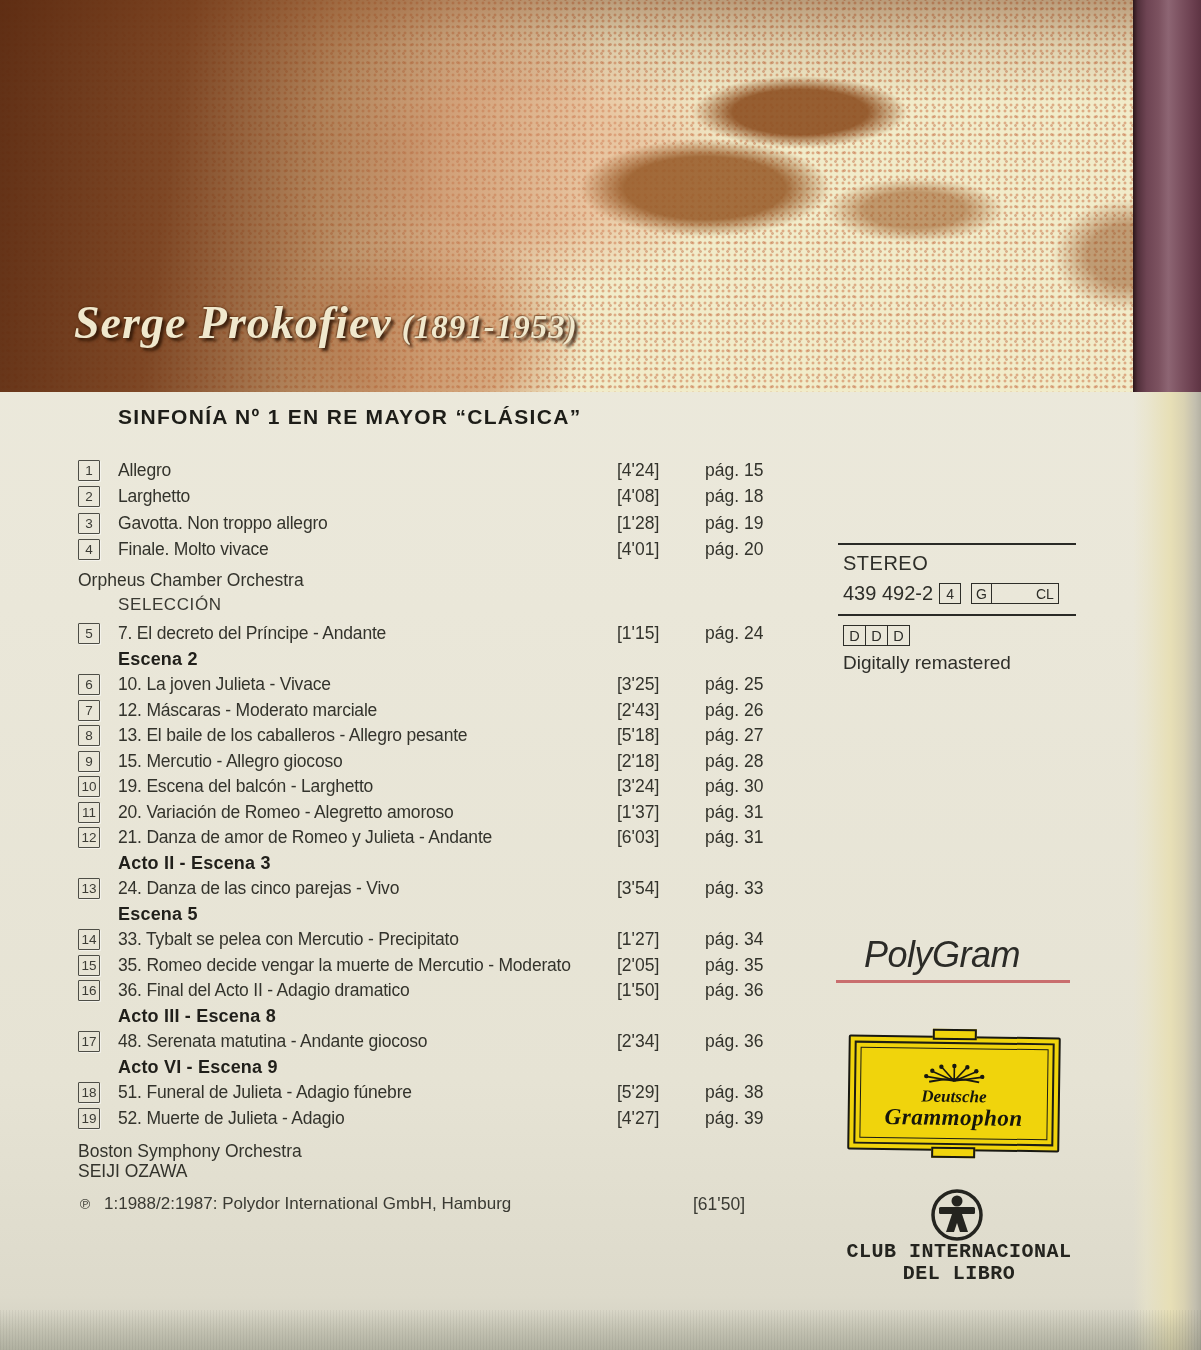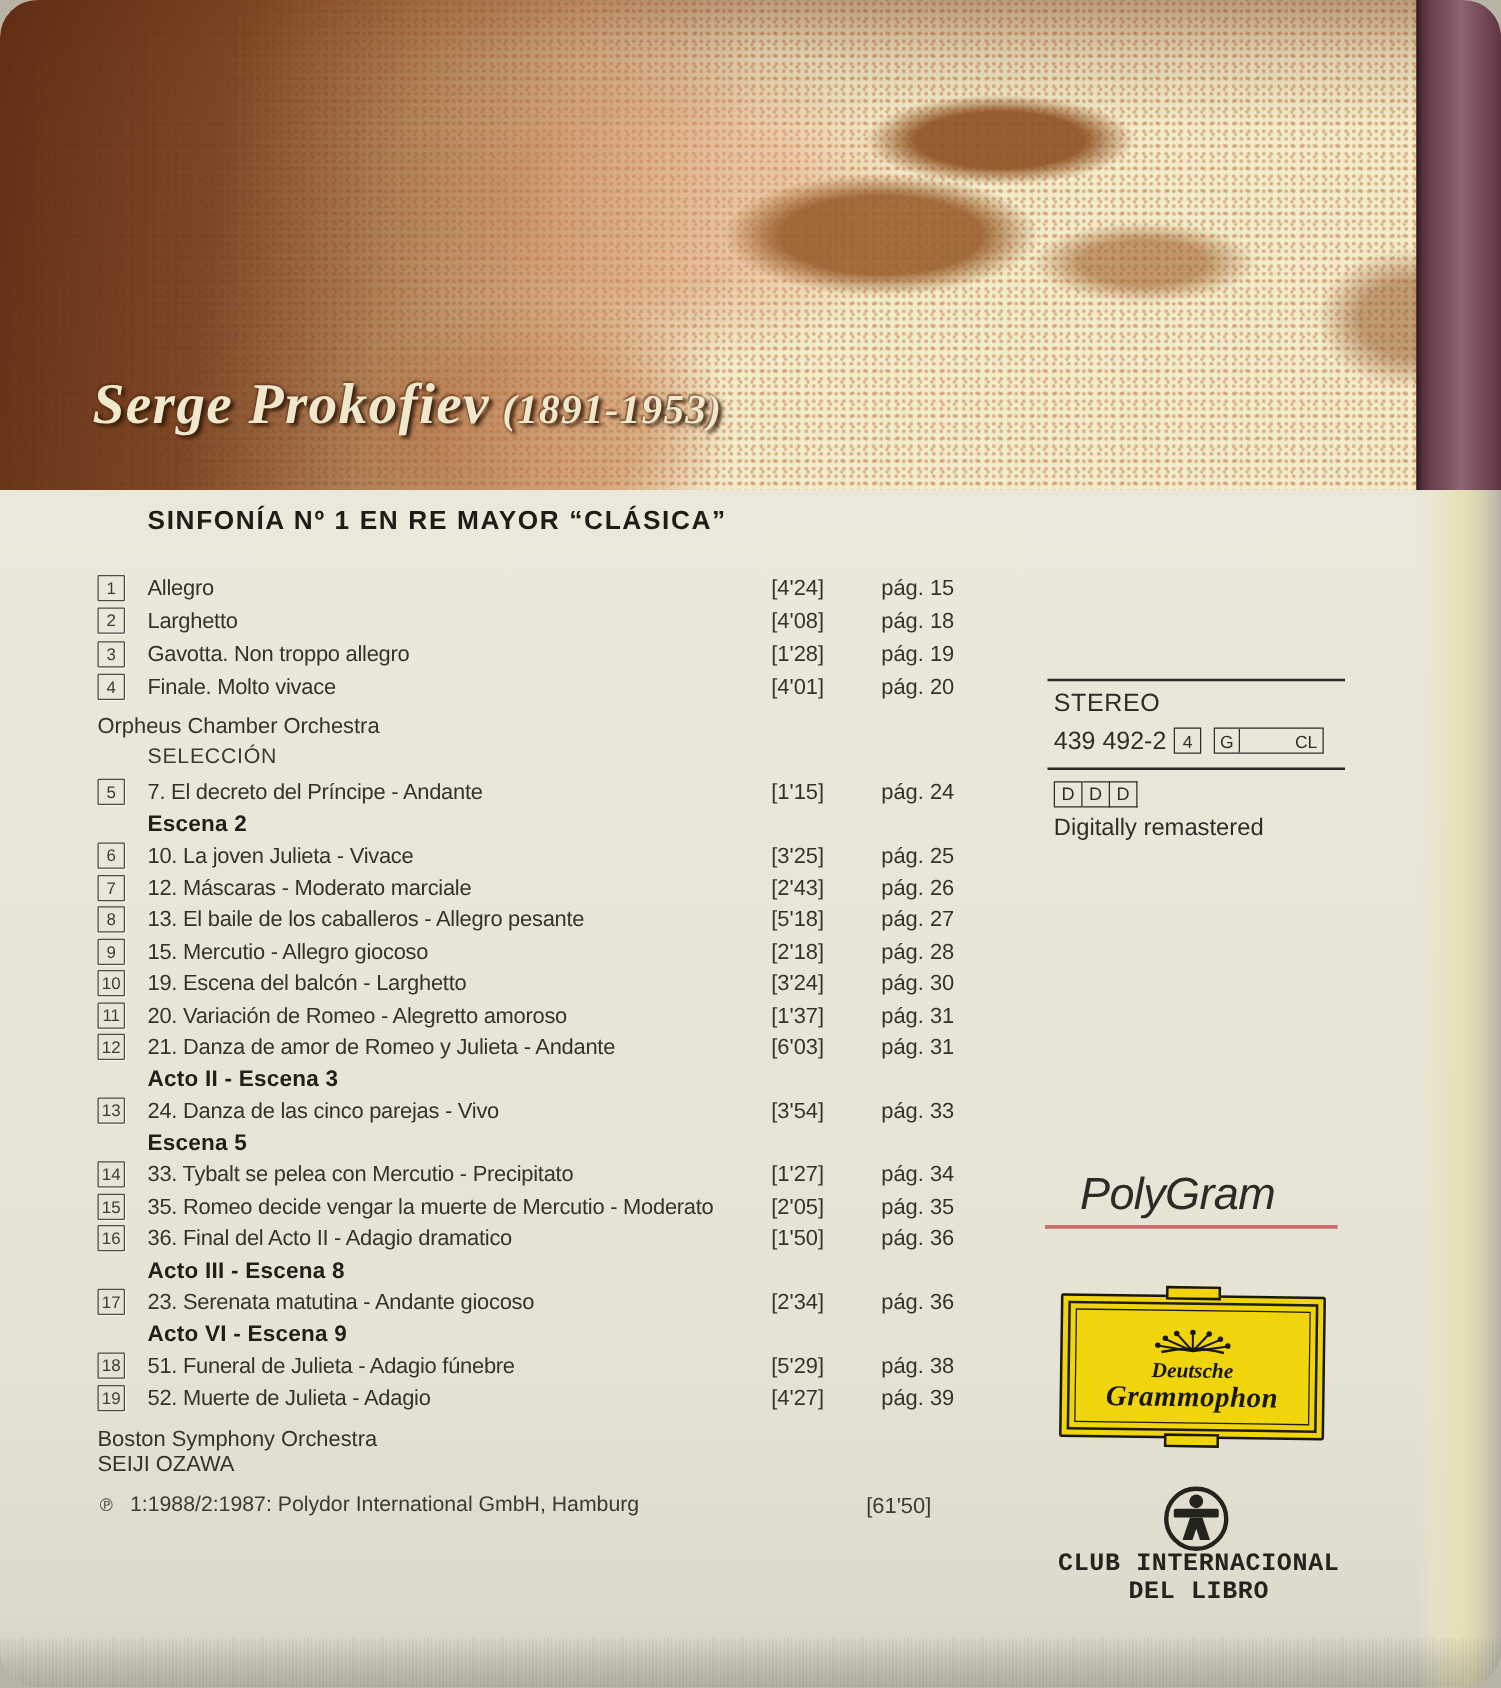--- a/index.html
+++ b/index.html
@@ -1,19 +1,19 @@
 <!DOCTYPE html>
 <html style="--dg-yellow: #f0d40c; --accent-red: #c96e6e;"><head>
 <meta charset="utf-8">
 <style>
   html,body{margin:0;padding:0;background:#b9b5a6;}
   .sheet{
     position:relative;width:1201px;height:1350px;overflow:hidden;
     background:linear-gradient(180deg,#edebde 0%,#eae7d9 45%,#e6e3d4 80%,#dddacb 96%,#cfcebf 100%);
-    font-family:"Liberation Sans",sans-serif;color:#33332d;border-radius:30px;
+    font-family:"Liberation Sans",sans-serif;color:#33332d;
   }
   
   .photo{
     position:absolute;left:0;top:0;width:1135px;height:392px;overflow:hidden;
     background-color:#f1ecca;
     background-image:
       radial-gradient(ellipse 150px 50px at 800px 112px, rgba(143,82,36,.92) 45%, rgba(143,82,36,0) 72%),
       radial-gradient(ellipse 175px 68px at 705px 188px, rgba(152,92,42,.88) 46%, rgba(152,92,42,0) 72%),
       radial-gradient(ellipse 125px 45px at 915px 210px, rgba(160,100,50,.62) 40%, rgba(160,100,50,0) 72%),
       radial-gradient(ellipse 100px 75px at 1128px 255px, rgba(150,90,45,.55) 40%, rgba(150,90,45,0) 75%),
@@ -72,21 +72,21 @@
   .credits{margin-top:10px;}
   .credits p{margin:0;font-size:17.5px;line-height:20px;color:#33332c;}
   .copyright-row{position:relative;margin-top:13px;font-size:17px;color:#3a3a33;}
   .phono{font-family:"DejaVu Sans",sans-serif;font-size:14px;margin-right:12px;color:#4a4a42;}
   .total{position:absolute;left:615px;top:0;font-size:17.5px;}
   
   .rule{position:absolute;height:2px;background:#2a2a26;}
   .rule1{left:838px;top:543px;width:238px;}
   .rule2{left:838px;top:614px;width:238px;}
   .stereo{position:absolute;left:843px;top:552px;font-size:20px;color:#2e2e29;letter-spacing:.5px;}
-  .catalog-row{position:absolute;left:843px;top:582px;font-size:20px;color:#2e2e29;display:flex;}
+  .catalog-row{position:absolute;left:843px;top:582px;font-size:20px;color:#2e2e29;display:flex;align-items:center;}
   .cbox{
     display:inline-flex;align-items:center;justify-content:center;margin-left:6px;
     width:20px;height:19px;border:1.5px solid #2e2e29;font-size:14px;
   }
   .lbox{display:inline-flex;margin-left:10px;border:1.5px solid #2e2e29;height:19px;}
   .lbox span{display:inline-flex;align-items:center;justify-content:center;font-size:14px;padding:0 4px;}
   .lbox span + span{border-left:1.5px solid #2e2e29;padding-left:44px;}
   .ddd{position:absolute;left:843px;top:625px;display:flex;}
   .ddd span{
     display:flex;align-items:center;justify-content:center;width:21px;height:19px;
@@ -312,21 +312,21 @@
     <span></span>
     <span class="hlabel">Acto III - Escena 8</span>
     <span></span>
           <span></span>
   </div>
 
   <div class="trow">
     <span>
             <span class="tnum">17</span>
           </span>
-    <span class="ttitle">23. Serenata matutina - Andante giocoso</span>
+    <span class="ttitle">48. Serenata matutina - Andante giocoso</span>
     <span class="tdur">[2'34]</span>
     <span class="tpage">pág. 36</span>
   </div>
 
   <div class="trow">
     <span></span>
     <span class="hlabel">Acto VI - Escena 9</span>
     <span></span>
           <span></span>
   </div>

